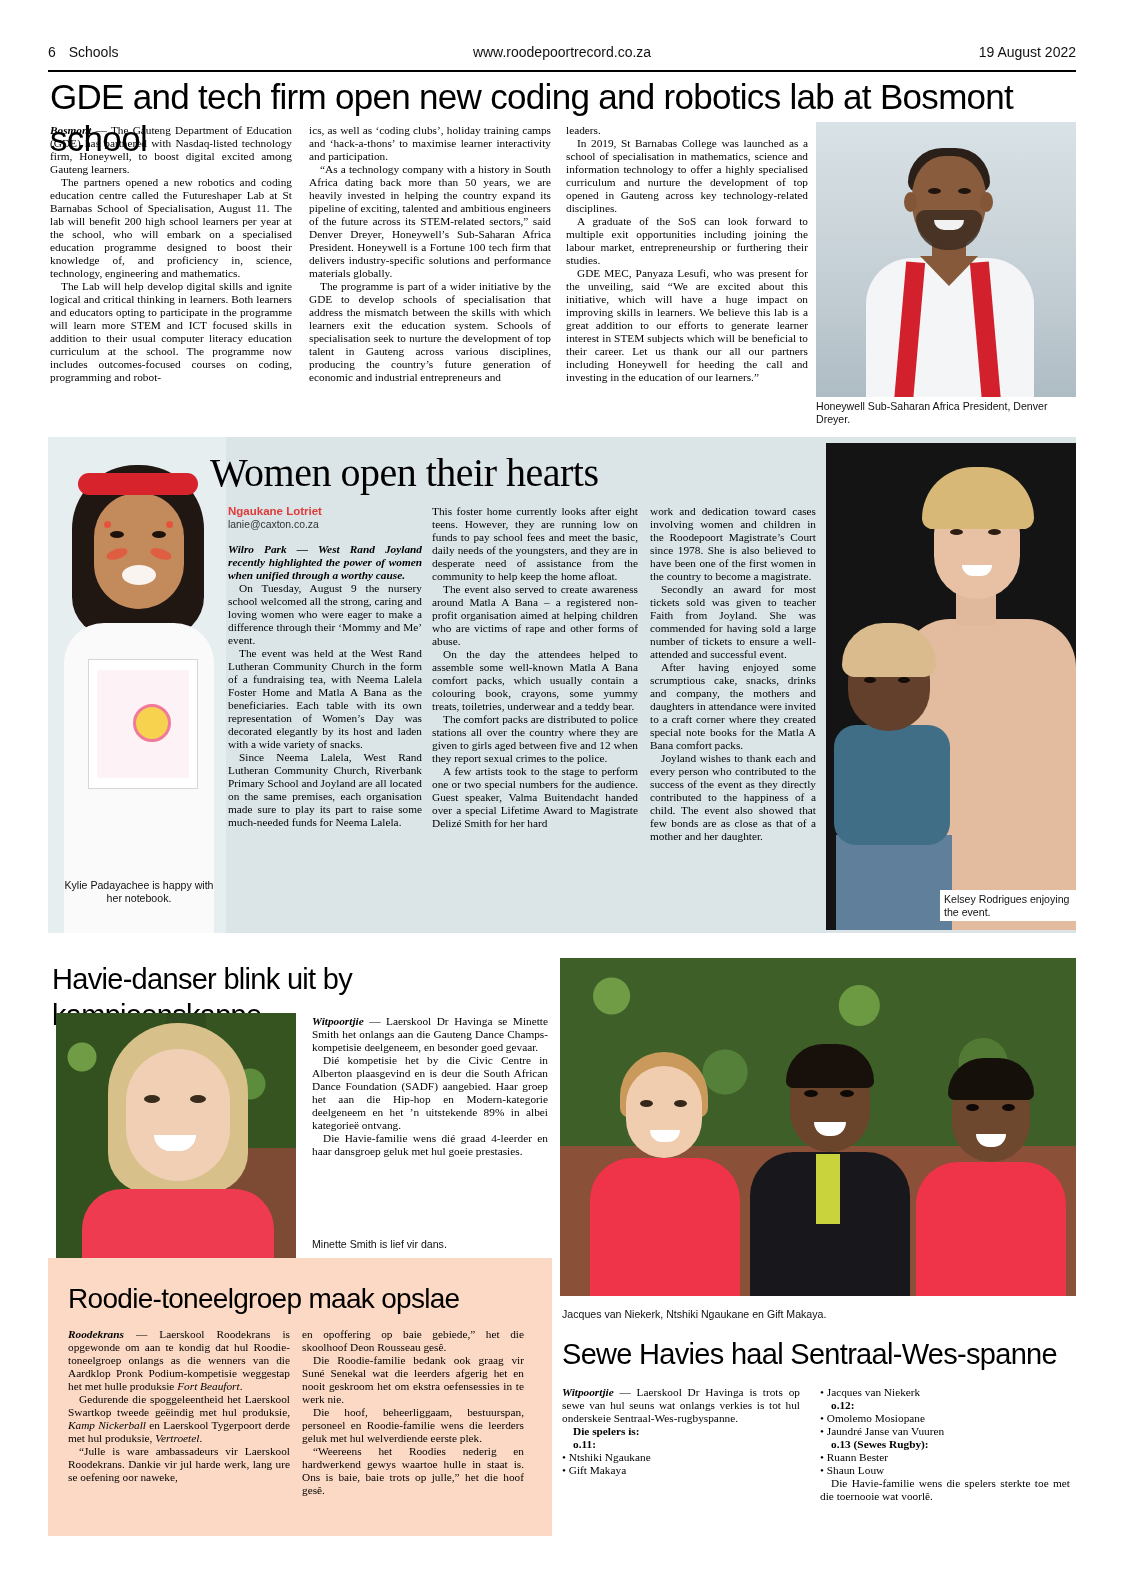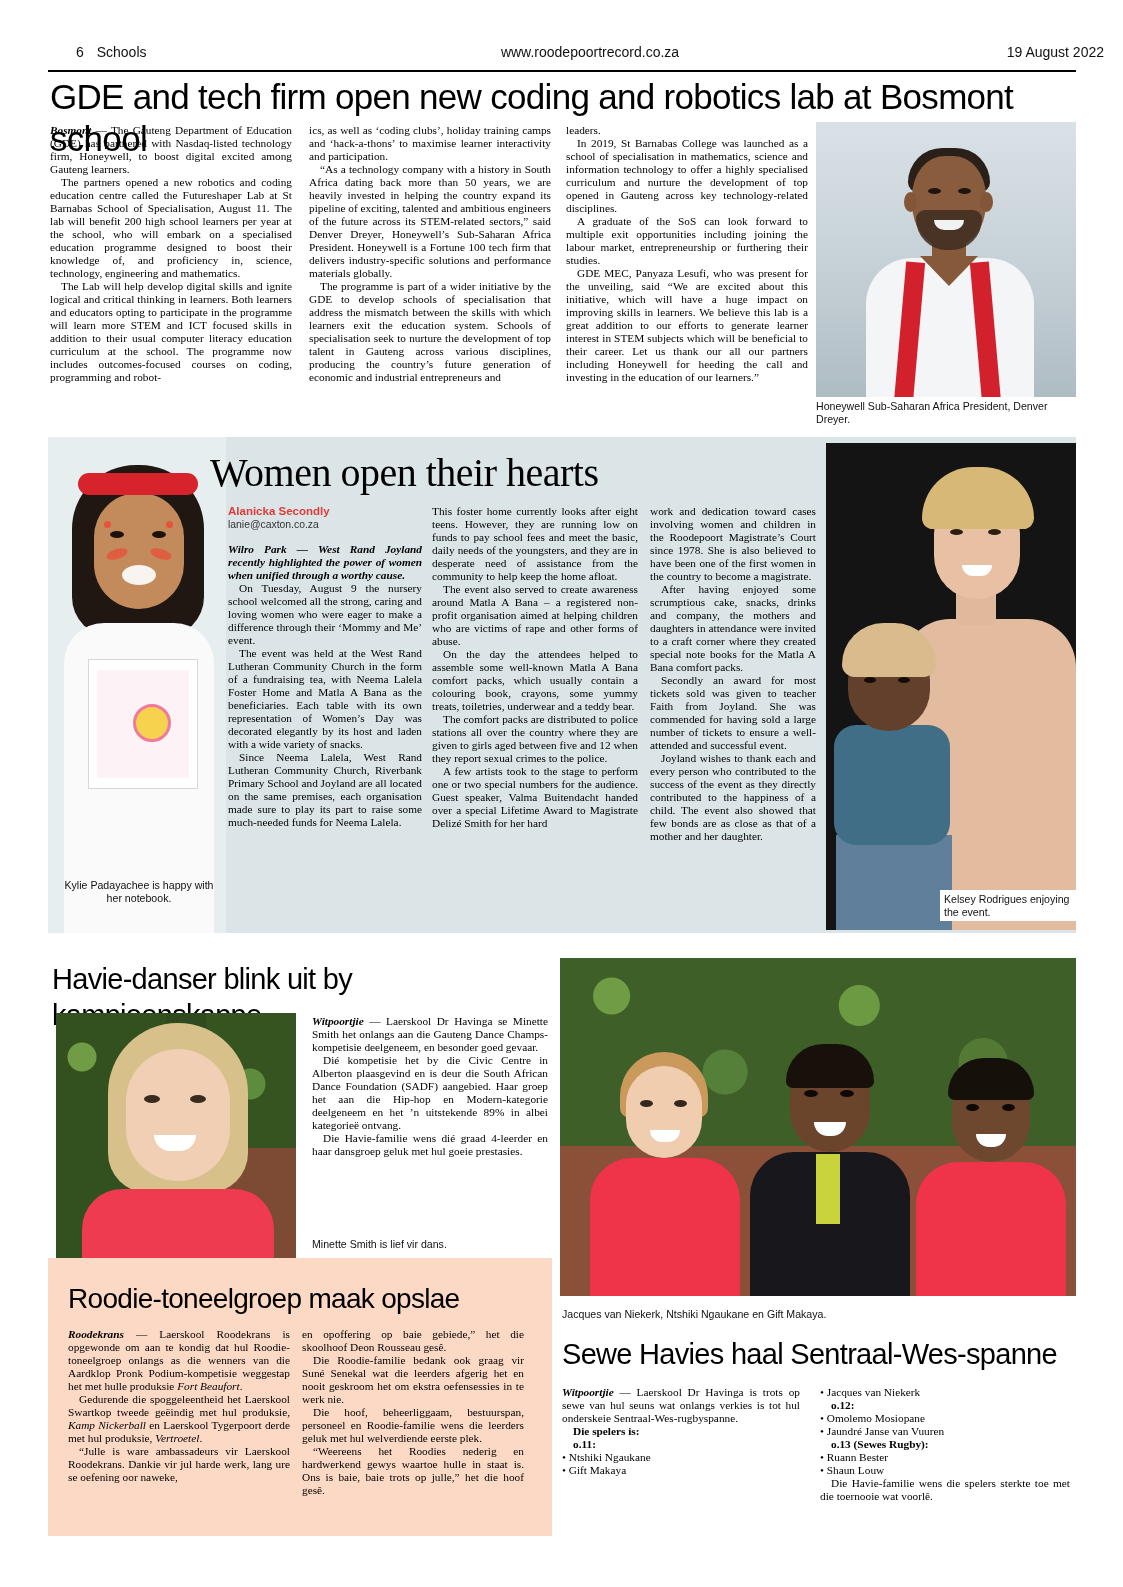--- a/index.html
+++ b/index.html
@@ -9,21 +9,21 @@
     color:#000;
     position:relative;
     overflow:hidden;
   }
   .page{position:relative;width:1123px;height:1587px;background:#fff;}
 
   
   .masthead{
     position:absolute;left:48px;top:44px;width:1028px;height:24px;
     font-family:"Liberation Sans",sans-serif;
-    font-size:14px;color:#111;margin-left:28px;
+    font-size:14px;color:#111;
   }
   .mh-left{position:absolute;left:0;top:0;}
   .mh-pageno{margin-right:9px;}
   .mh-center{position:absolute;left:0;right:0;text-align:center;top:0;}
   .mh-right{position:absolute;right:0;top:0;}
   .rule-top{position:absolute;left:48px;top:70px;width:1028px;height:2px;background:#000;}
 
   
   .head-sans{
     font-family:"Liberation Sans",sans-serif;
@@ -279,43 +279,43 @@
     <div class="b-body"></div>
     <div class="b-head"></div>
     <div class="b-hat"></div>
     <div class="b-eye-l"></div>
     <div class="b-eye-r"></div>
   </div>
 
   <div class="s2-head">Women open their hearts</div>
 
   <div class="byline">
-    <div class="byline-name">Alanicka Secondly</div>
+    <div class="byline-name">Ngaukane Lotriet</div>
     <div class="byline-mail">lanie@caxton.co.za</div>
   </div>
 
   <div class="s2-c1 body-serif">
     <p class="first"><span class="dek">Wilro Park</span><span class="dek"> — West Rand Joyland recently highlighted the power of women when unified through a worthy cause.</span></p>
     <p>On Tuesday, August 9 the nursery school welcomed all the strong, caring and loving women who were eager to make a difference through their ‘Mommy and Me’ event.</p>
     <p>The event was held at the West Rand Lutheran Community Church in the form of a fundraising tea, with Neema Lalela Foster Home and Matla A Bana as the beneficiaries. Each table with its own representation of Women’s Day was decorated elegantly by its host and laden with a wide variety of snacks.</p>
     <p>Since Neema Lalela, West Rand Lutheran Community Church, Riverbank Primary School and Joyland are all located on the same premises, each organisation made sure to play its part to raise some much-needed funds for Neema Lalela.</p>
   </div>
 
   <div class="s2-c2 body-serif">
     <p class="first">This foster home currently looks after eight teens. However, they are running low on funds to pay school fees and meet the basic, daily needs of the youngsters, and they are in desperate need of assistance from the community to help keep the home afloat.</p>
     <p>The event also served to create awareness around Matla A Bana – a registered non-profit organisation aimed at helping children who are victims of rape and other forms of abuse.</p>
     <p>On the day the attendees helped to assemble some well-known Matla A Bana comfort packs, which usually contain a colouring book, crayons, some yummy treats, toiletries, underwear and a teddy bear.</p>
     <p>The comfort packs are distributed to police stations all over the country where they are given to girls aged between five and 12 when they report sexual crimes to the police.</p>
     <p>A few artists took to the stage to perform one or two special numbers for the audience. Guest speaker, Valma Buitendacht handed over a special Lifetime Award to Magistrate Delizé Smith for her hard</p>
   </div>
 
   <div class="s2-c3 body-serif">
     <p class="first">work and dedication toward cases involving women and children in the Roodepoort Magistrate’s Court since 1978. She is also believed to have been one of the first women in the country to become a magistrate.</p>
+    <p>Secondly an award for most tickets sold was given to teacher Faith from Joyland. She was commended for having sold a large number of tickets to ensure a well-attended and successful event.</p>
     <p>After having enjoyed some scrumptious cake, snacks, drinks and company, the mothers and daughters in attendance were invited to a craft corner where they created special note books for the Matla A Bana comfort packs.</p>
-    <p>Secondly an award for most tickets sold was given to teacher Faith from Joyland. She was commended for having sold a large number of tickets to ensure a well-attended and successful event.</p>
     <p>Joyland wishes to thank each and every person who contributed to the success of the event as they directly contributed to the happiness of a child. The event also showed that few bonds are as close as that of a mother and her daughter.</p>
   </div>
 
   <div class="s2-cap-left cap">Kylie Padayachee is happy with her notebook.</div>
   <div class="s2-cap-right cap">Kelsey Rodrigues enjoying the event.</div>
 
   <div class="s3-head head-sans">Havie-danser blink uit by kampioenskappe</div>
 
   <div class="s3-photo">
     <div class="d-bg"></div>

